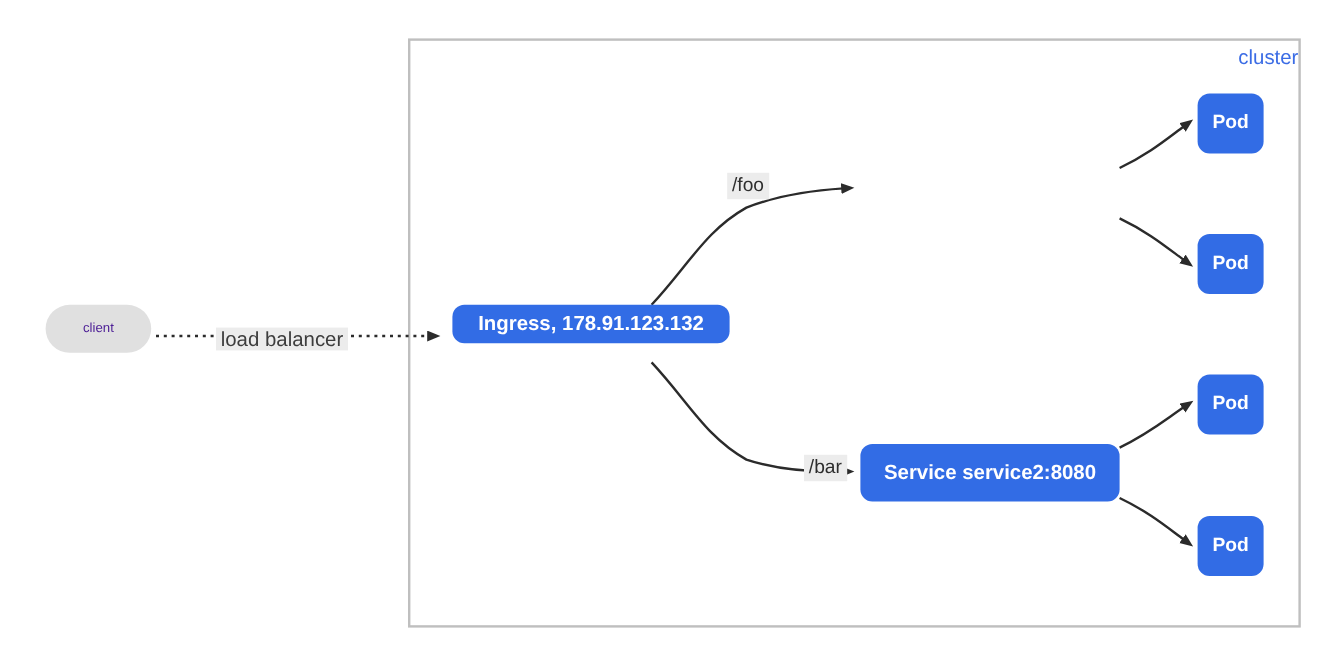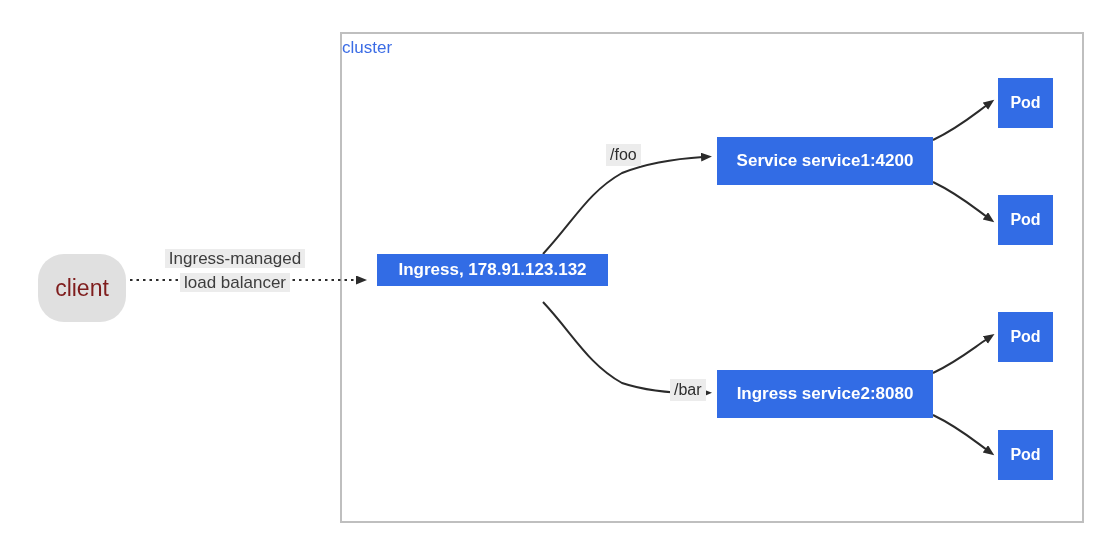--- a/index.html
+++ b/index.html
@@ -25,56 +25,57 @@
     border: 2px solid #bfbfbf;
     background: #ffffff;
     box-sizing: border-box;
     z-index: 0;
   }
   .cluster-title {
     position: absolute;
     top: 4px;
     left: 0;
     width: 100%;
-    text-align: left;
+    text-align: right;
     color: #3b6ce5;
     font-size: 17px;
     font-weight: 400;
   }
   
   svg.edges {
     position: absolute;
     left: 0;
     top: 0;
     z-index: 1;
   }
   
   .node {
     position: absolute;
     z-index: 2;
     display: flex;
     align-items: center;
     justify-content: center;
     box-sizing: border-box;
+    border-radius: 10px;
   }
   .blue-node {
     background: #326ce5;
     color: #ffffff;
     font-weight: 700;
     font-size: 17px;
   }
   .client-node {
     left: 38px;
     top: 254px;
     width: 88px;
-    height: 68px;
+    height: 40px;
     border-radius: 26px;
     background: #e0e0e0;
-    color: #7f1d1d;
-    font-size: 23px;
+    color: #4c1d95;
+    font-size: 11px;
   }
   .ingress-node {
     left: 377px;
     top: 254px;
     width: 231px;
     height: 32px;
   }
   .service-node {
     width: 216px;
     height: 48px;
@@ -147,30 +148,29 @@
     <path d="M933 182 C958 194, 972 206, 987 217" fill="none" stroke="#2b2b2b" stroke-width="2" marker-end="url(#arrow)"></path>
 
     <path d="M933 373 C958 361, 972 349, 987 339" fill="none" stroke="#2b2b2b" stroke-width="2" marker-end="url(#arrow)"></path>
 
     <path d="M933 415 C958 427, 972 439, 987 450" fill="none" stroke="#2b2b2b" stroke-width="2" marker-end="url(#arrow)"></path>
   </svg>
 
   <div class="node client-node">client</div>
 
   <div class="lb-label">
-    <span>Ingress-managed</span><br>
+    <br>
     <span>load balancer</span>
   </div>
 
   <div class="node blue-node ingress-node">Ingress, 178.91.123.132</div>
 
   <div class="edge-label route-foo">/foo</div>
   <div class="edge-label route-bar">/bar</div>
 
-  <div class="node blue-node service-node service-1">Service service1:4200</div>
-  <div class="node blue-node service-node service-2">Ingress service2:8080</div>
+  <div class="node blue-node service-node service-2">Service service2:8080</div>
 
   <div class="node blue-node pod-node pod-1">Pod</div>
   <div class="node blue-node pod-node pod-2">Pod</div>
   <div class="node blue-node pod-node pod-3">Pod</div>
   <div class="node blue-node pod-node pod-4">Pod</div>
 
 </div>
 
 </body></html>

